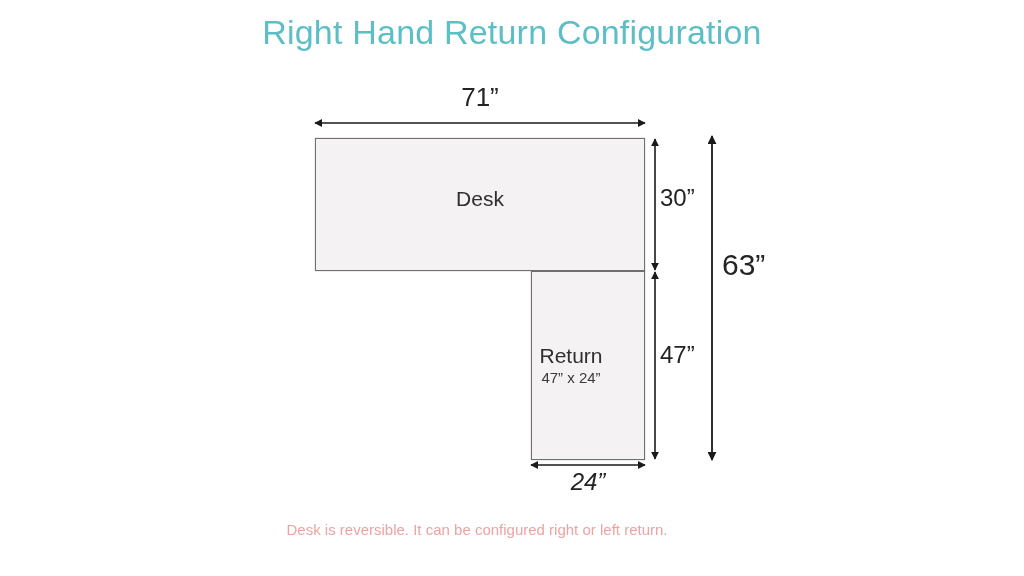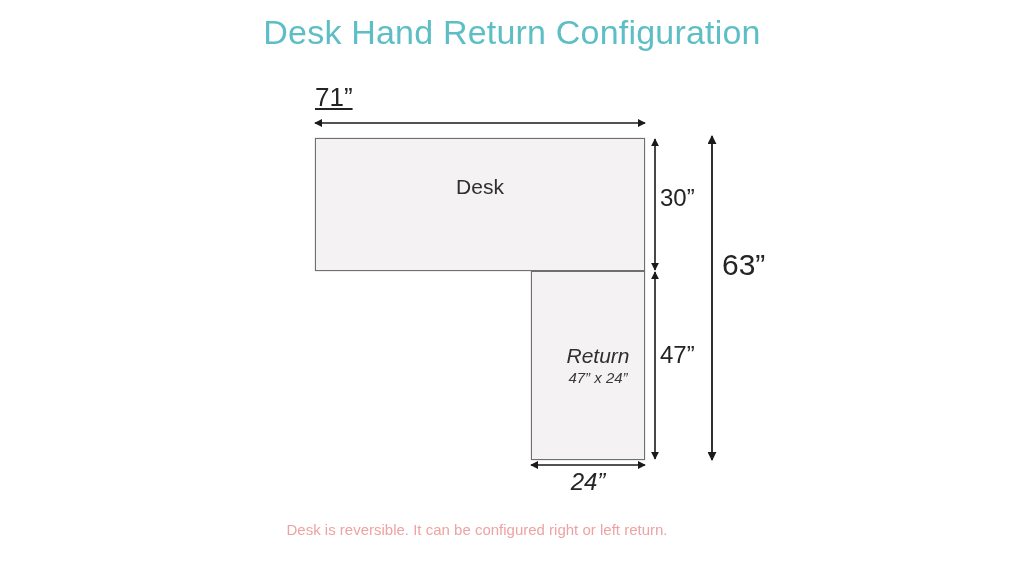--- a/index.html
+++ b/index.html
@@ -65,34 +65,33 @@
   .panel-name {
     font-size: 21px;
     line-height: 25px;
     color: #2f2f2f;
   }
   .panel-dims {
     font-size: 15px;
     line-height: 20px;
     color: #3a3a3a;
   }
-  #desk-labels   { left: 315px; top: 174px; width: 330px; }
-  #return-labels { left: 537px; top: 343px; width: 122px; font-style: italic; }
+  #desk-labels   { left: 315px; top: 186px; width: 330px; }
+  #return-labels { left: 510px; top: 343px; width: 122px; }
 
   
   .dim-text {
     position: absolute;
     color: #242424;
     white-space: nowrap;
   }
   #dim-71-label {
     left: 315px; top: 82px; width: 330px;
-    text-align: left;
+    text-align: center;
     font-size: 26px;
-    text-decoration: underline;
   }
   #dim-24-label {
     left: 531px; top: 468px; width: 114px;
     text-align: center;
     font-size: 24px;
     font-style: italic;
   }
   #dim-30-label {
     left: 660px; top: 184px;
     font-size: 24px;
@@ -117,21 +116,21 @@
     font-size: 15px;
     color: #eda3a3;
     white-space: nowrap;
   }
 </style>
 </head>
 <body>
 
 <div id="stage">
 
-  <div id="title">Desk Hand Return Configuration</div>
+  <div id="title">Right Hand Return Configuration</div>
 
   <svg id="diagram" viewBox="0 0 1024 576" width="1024" height="576" xmlns="http://www.w3.org/2000/svg">
     <defs>
       <marker id="arrow-start" viewBox="0 0 10 10" refX="9" refY="5" markerWidth="5" markerHeight="5" orient="auto-start-reverse">
         <path d="M 0 0 L 10 5 L 0 10 z" fill="#1a1a1a"></path>
       </marker>
       <marker id="arrow-end" viewBox="0 0 10 10" refX="9" refY="5" markerWidth="5" markerHeight="5" orient="auto">
         <path d="M 0 0 L 10 5 L 0 10 z" fill="#1a1a1a"></path>
       </marker>
     </defs>

